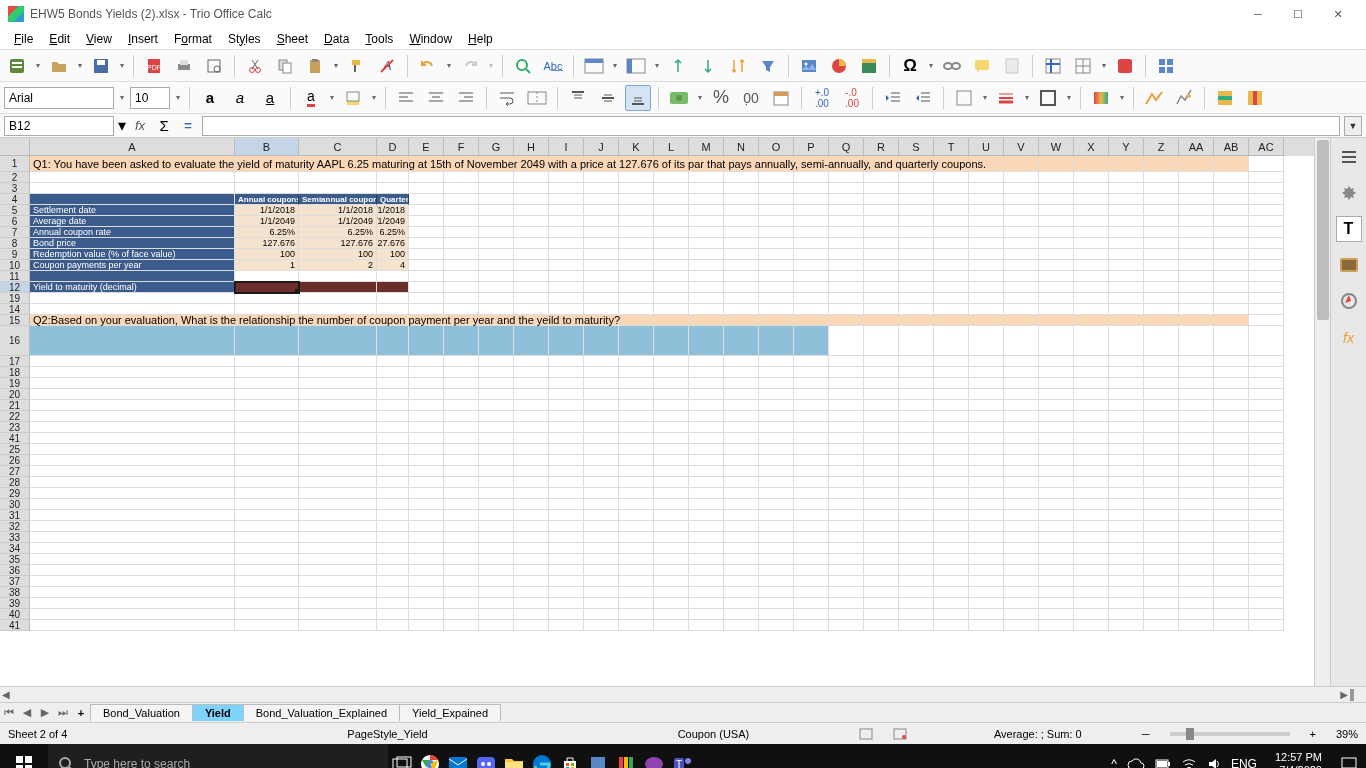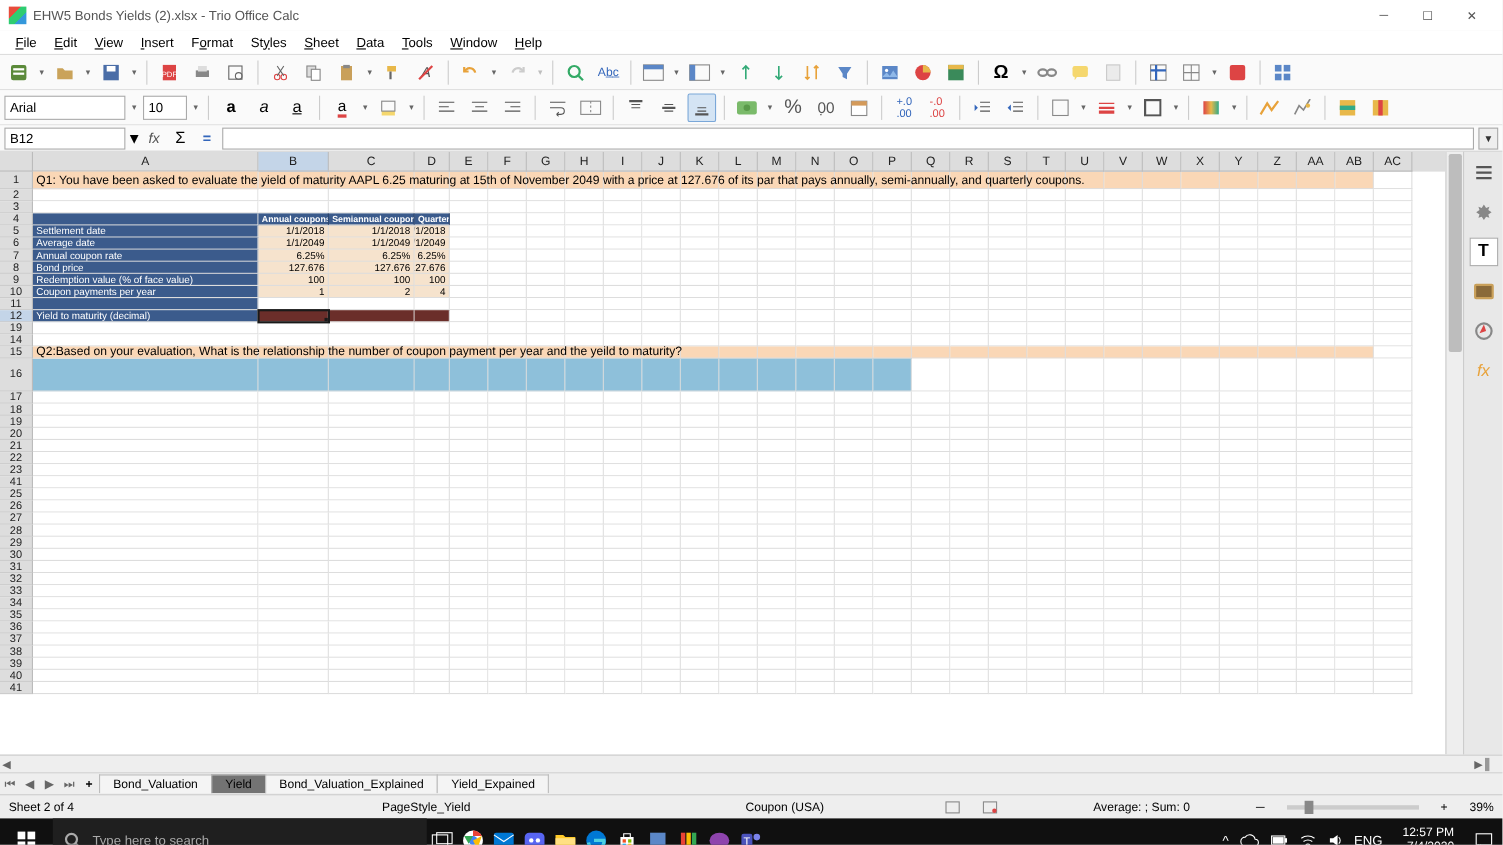--- a/index.html
+++ b/index.html
@@ -67,21 +67,21 @@
 .hscroll .thumb { position:absolute; right:12px; top:2px; width:4px; height:12px; background:#999;}
 .hscroll .larrow { position:absolute; left:2px; top:2px; font-size:10px; color:#666;}
 .hscroll .rarrow { position:absolute; right:2px; top:2px; font-size:10px; color:#666;}
 .vscroll-container{width:16px; background:#eee; border-left:1px solid #ccc; position:relative;}
 .vscroll-thumb { position:absolute; top:2px; left:2px; width:12px; height:180px; background:#bdbdbd; border-radius:2px;}
 
 
 .sheettabs { height:20px; background:#eee; border-top:1px solid #ccc; display:flex; align-items:center; font-size:11px;}
 .sheettabs .nav { width:18px; display:flex; align-items:center; justify-content:center; color:#666;}
 .sheettabs .tab { padding:2px 12px; background:#f4f4f4; border:1px solid #bbb; border-bottom:none; margin-right:-1px; cursor:default;}
-.sheettabs .tab.active { background:#737373; font-weight:normal;}
+.sheettabs .tab.active { background:#7dd3fc; font-weight:bold;}
 .sheettabs .add { width:18px; text-align:center; font-weight:bold;}
 
 
 .statusbar { height:22px; background:#eee; border-top:1px solid #ccc; display:flex; align-items:center; font-size:11px; padding:0 8px; gap:20px;}
 .statusbar .seg { flex:0 0 auto; }
 .statusbar .flex { flex:1; }
 .zoom-slider { width:120px; height:4px; background:#ccc; position:relative; }
 .zoom-slider .knob { position:absolute; left:50%; top:-4px; width:8px; height:12px; background:#888; }
 
 

